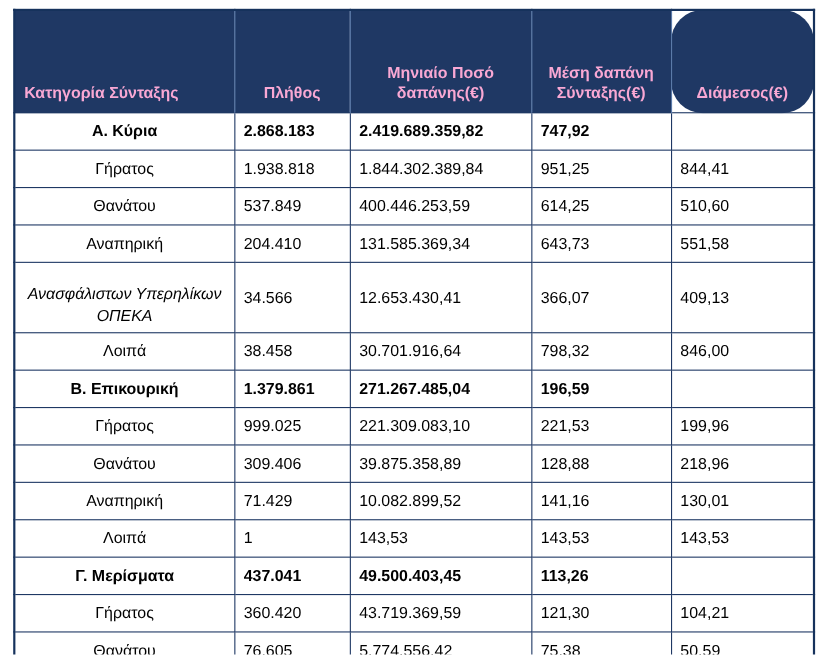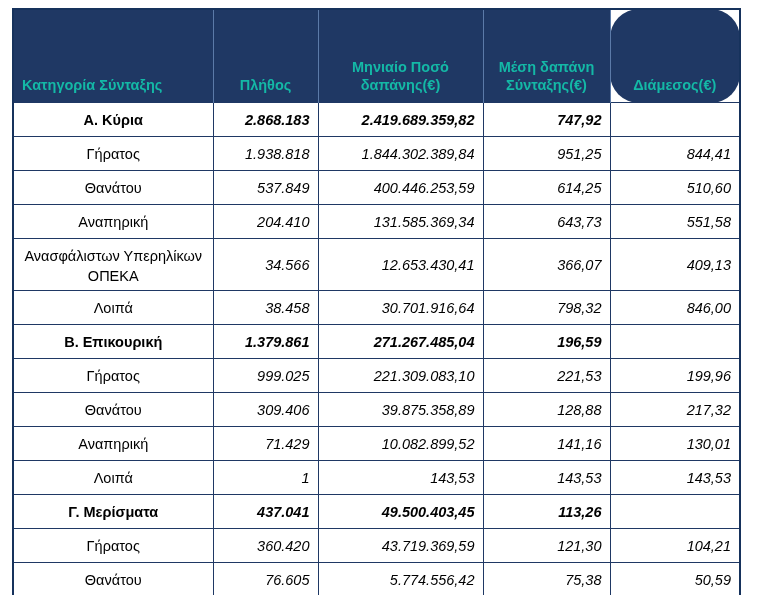--- a/index.html
+++ b/index.html
@@ -28,21 +28,21 @@
     border: 2px solid #16325c;
   }
   table.pension-table col.c0 { width: 200px; }
   table.pension-table col.c1 { width: 105px; }
   table.pension-table col.c2 { width: 165px; }
   table.pension-table col.c3 { width: 127px; }
   table.pension-table col.c4 { width: 130px; }
 
   thead th {
     background: #1f3864;
-    color: #14b8a6;
+    color: #f9a8d4;
     font-size: 14.5px;
     font-weight: bold;
     text-align: center;
     vertical-align: bottom;
     padding: 4px 6px 8px 6px;
     border-right: 1px solid #5b7aa8;
     height: 80px;
     line-height: 1.25;
   }
   thead th:last-child { border-right: none; border-radius: 29px; }
@@ -56,30 +56,29 @@
     font-size: 14.5px;
     padding: 4px 8px;
     height: 25px;
     vertical-align: middle;
     background: #ffffff;
   }
   tbody td.label {
     text-align: center;
   }
   tbody td.num {
-    text-align: right;
-    font-style: italic;
   }
   tbody tr.bold td {
     font-weight: bold;
   }
   tbody td.two-line {
     line-height: 1.35;
-    padding-top: 8px;
+    padding-top: 20px;
     padding-bottom: 4px;
+    font-style: italic;
   }
 </style>
 </head>
 <body>
 
 <div class="page">
 
   <table class="pension-table">
     <colgroup>
       <col class="c0">
@@ -152,21 +151,21 @@
         <td class="num">999.025</td>
         <td class="num">221.309.083,10</td>
         <td class="num">221,53</td>
         <td class="num">199,96</td>
       </tr>
       <tr>
         <td class="label">Θανάτου</td>
         <td class="num">309.406</td>
         <td class="num">39.875.358,89</td>
         <td class="num">128,88</td>
-        <td class="num">217,32</td>
+        <td class="num">218,96</td>
       </tr>
       <tr>
         <td class="label">Αναπηρική</td>
         <td class="num">71.429</td>
         <td class="num">10.082.899,52</td>
         <td class="num">141,16</td>
         <td class="num">130,01</td>
       </tr>
       <tr>
         <td class="label">Λοιπά</td>

